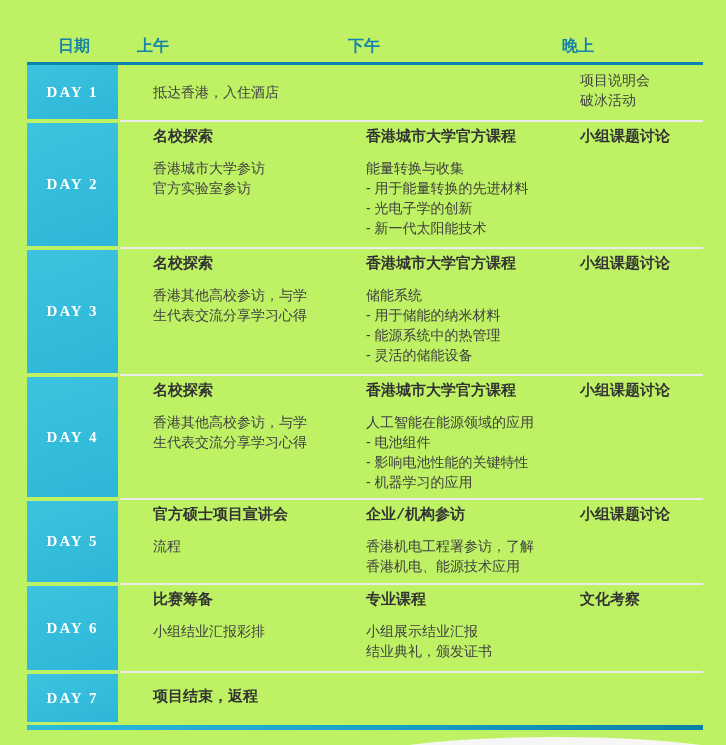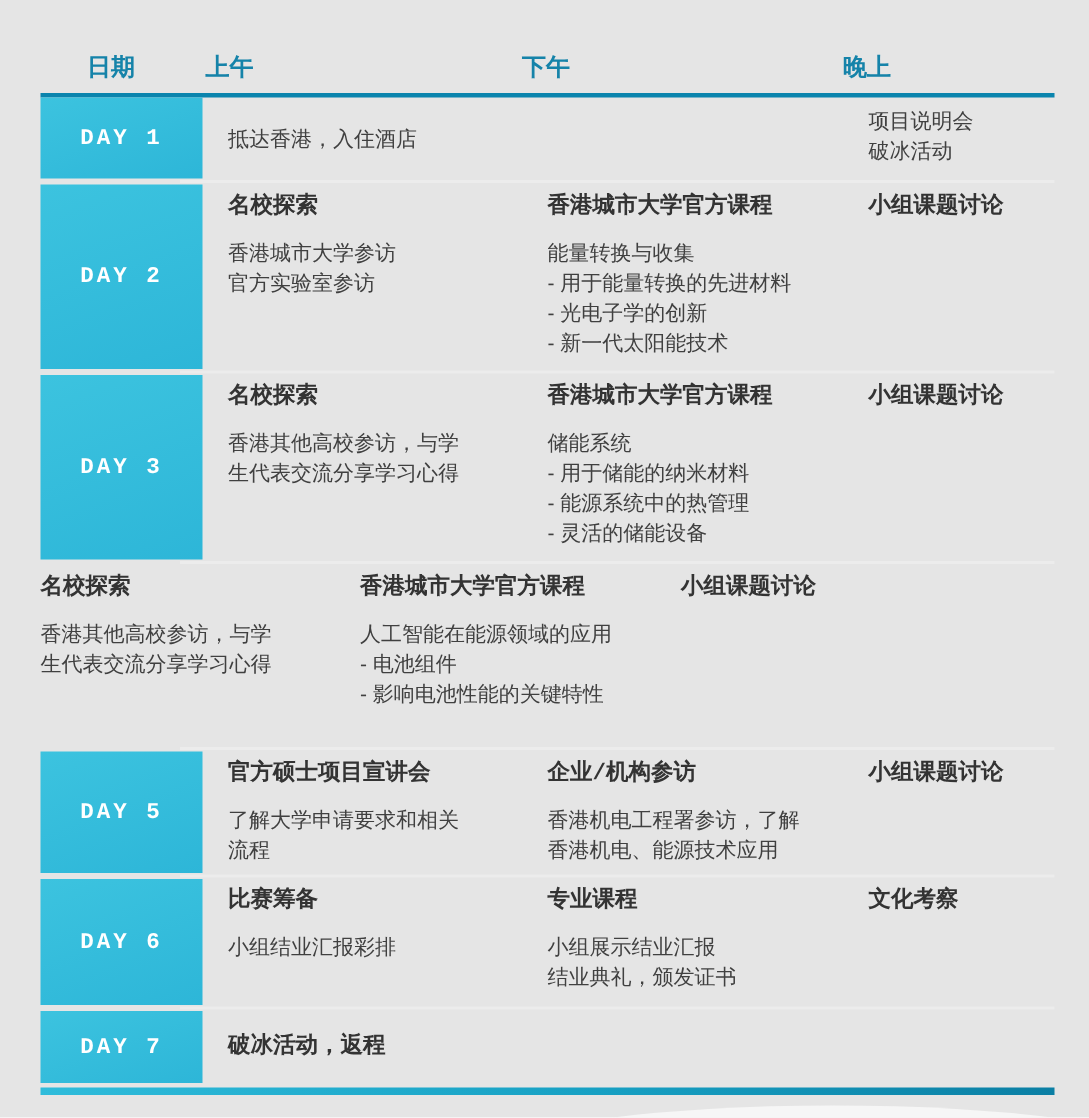--- a/index.html
+++ b/index.html
@@ -5,21 +5,21 @@
   * { margin: 0; padding: 0; box-sizing: border-box; }
   html, body { background: #ffffff; }
   body {
     font-family: "Liberation Sans", "DejaVu Sans", sans-serif;
     color: #3b3b3b;
   }
   .page {
     position: relative;
     width: 726px;
     height: 745px;
-    background: #e5e5e5;
+    background: #bef264;
     overflow: hidden;
   }
   .table {
     position: relative;
     margin-left: 27px;
     width: 676px;
     padding-top: 34px;
     z-index: 2;
   }
 
@@ -46,34 +46,34 @@
     margin-top: 0;
   }
 
   
   .row {
     display: flex;
     align-items: stretch;
   }
   .row:first-of-type { margin-top: 3px; }
   .day-cell {
-    width: 108px;
+    width: 91px;
     margin-right: 17px;
     background: linear-gradient(160deg, #3cc3df 0%, #2db6d8 100%);
     color: #ffffff;
-    font-family: Liberation Mono, monospace;
+    font-family: Liberation Serif, serif;
     font-weight: bold;
     font-size: 15px;
     letter-spacing: 2px;
     display: flex;
     align-items: center;
     justify-content: center;
     flex-shrink: 0;
   }
-  .cells { display: flex; flex: 1; }
+  .cells { display: flex; flex: 1; margin-left: 18px; }
   .cell { padding-top: 5px; }
   .cell.morning   { width: 210px; }
   .cell.afternoon { width: 215px; padding-left: 3px; }
   .cell.evening   { flex: 1;      padding-left: 2px; }
   .cell.vcenter {
     padding-top: 0;
     display: flex;
     flex-direction: column;
     justify-content: center;
   }
@@ -196,46 +196,47 @@
         </div>
         <div class="cell evening">
           <div class="cell-heading">小组课题讨论</div>
         </div>
       </div>
     </div>
 
     <div class="divider"></div>
 
     <div class="row r4">
+      <div class="day-cell">DAY 4</div>
       <div class="cells">
         <div class="cell morning">
           <div class="cell-heading">名校探索</div>
           <div class="cell-line">香港其他高校参访，与学</div>
           <div class="cell-line">生代表交流分享学习心得</div>
         </div>
         <div class="cell afternoon">
           <div class="cell-heading">香港城市大学官方课程</div>
           <div class="cell-line">人工智能在能源领域的应用</div>
           <div class="cell-line">- 电池组件</div>
           <div class="cell-line">- 影响电池性能的关键特性</div>
+          <div class="cell-line">- 机器学习的应用</div>
         </div>
         <div class="cell evening">
           <div class="cell-heading">小组课题讨论</div>
         </div>
       </div>
     </div>
 
     <div class="divider"></div>
 
     <div class="row r5">
       <div class="day-cell">DAY 5</div>
       <div class="cells">
         <div class="cell morning">
           <div class="cell-heading">官方硕士项目宣讲会</div>
-          <div class="cell-line">了解大学申请要求和相关</div>
           <div class="cell-line">流程</div>
         </div>
         <div class="cell afternoon">
           <div class="cell-heading">企业/机构参访</div>
           <div class="cell-line">香港机电工程署参访，了解</div>
           <div class="cell-line">香港机电、能源技术应用</div>
         </div>
         <div class="cell evening">
           <div class="cell-heading">小组课题讨论</div>
         </div>
@@ -261,21 +262,21 @@
         </div>
       </div>
     </div>
 
     <div class="divider"></div>
 
     <div class="row r7">
       <div class="day-cell">DAY 7</div>
       <div class="cells">
         <div class="cell morning vcenter">
-          <div class="cell-heading">破冰活动，返程</div>
+          <div class="cell-heading">项目结束，返程</div>
         </div>
         <div class="cell afternoon"></div>
         <div class="cell evening"></div>
       </div>
     </div>
 
     <div class="bottom-bar"></div>
   </div>
 </div>
 

